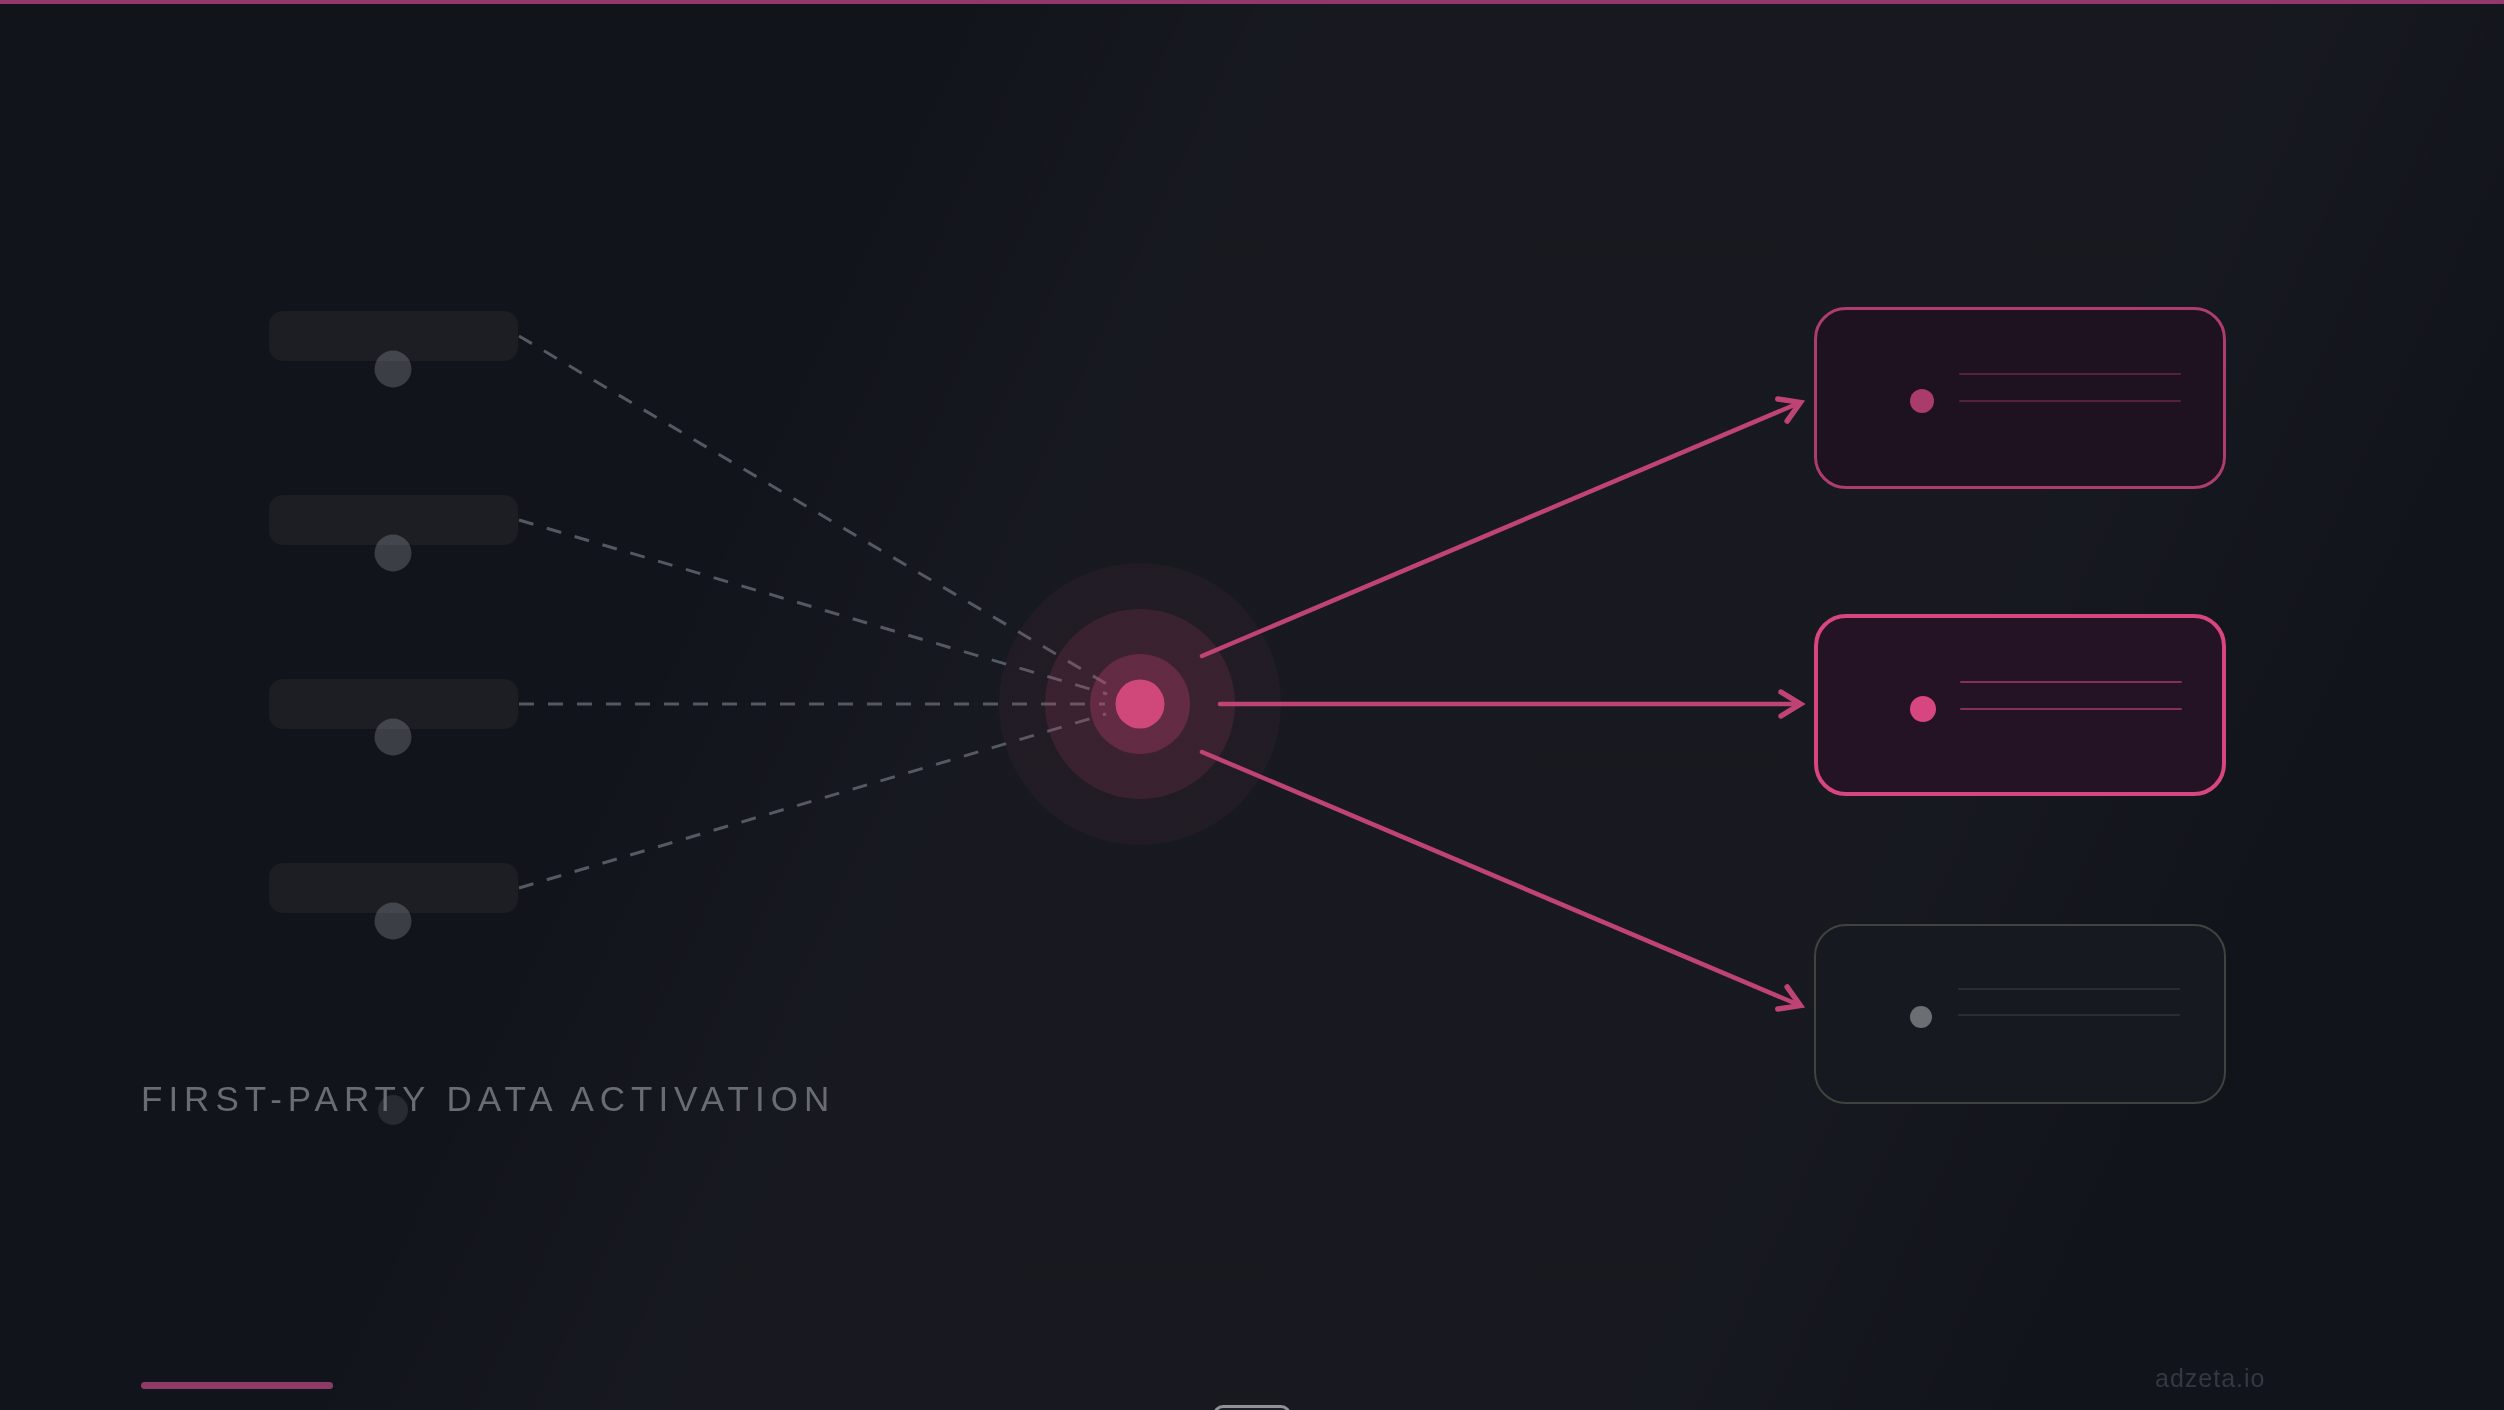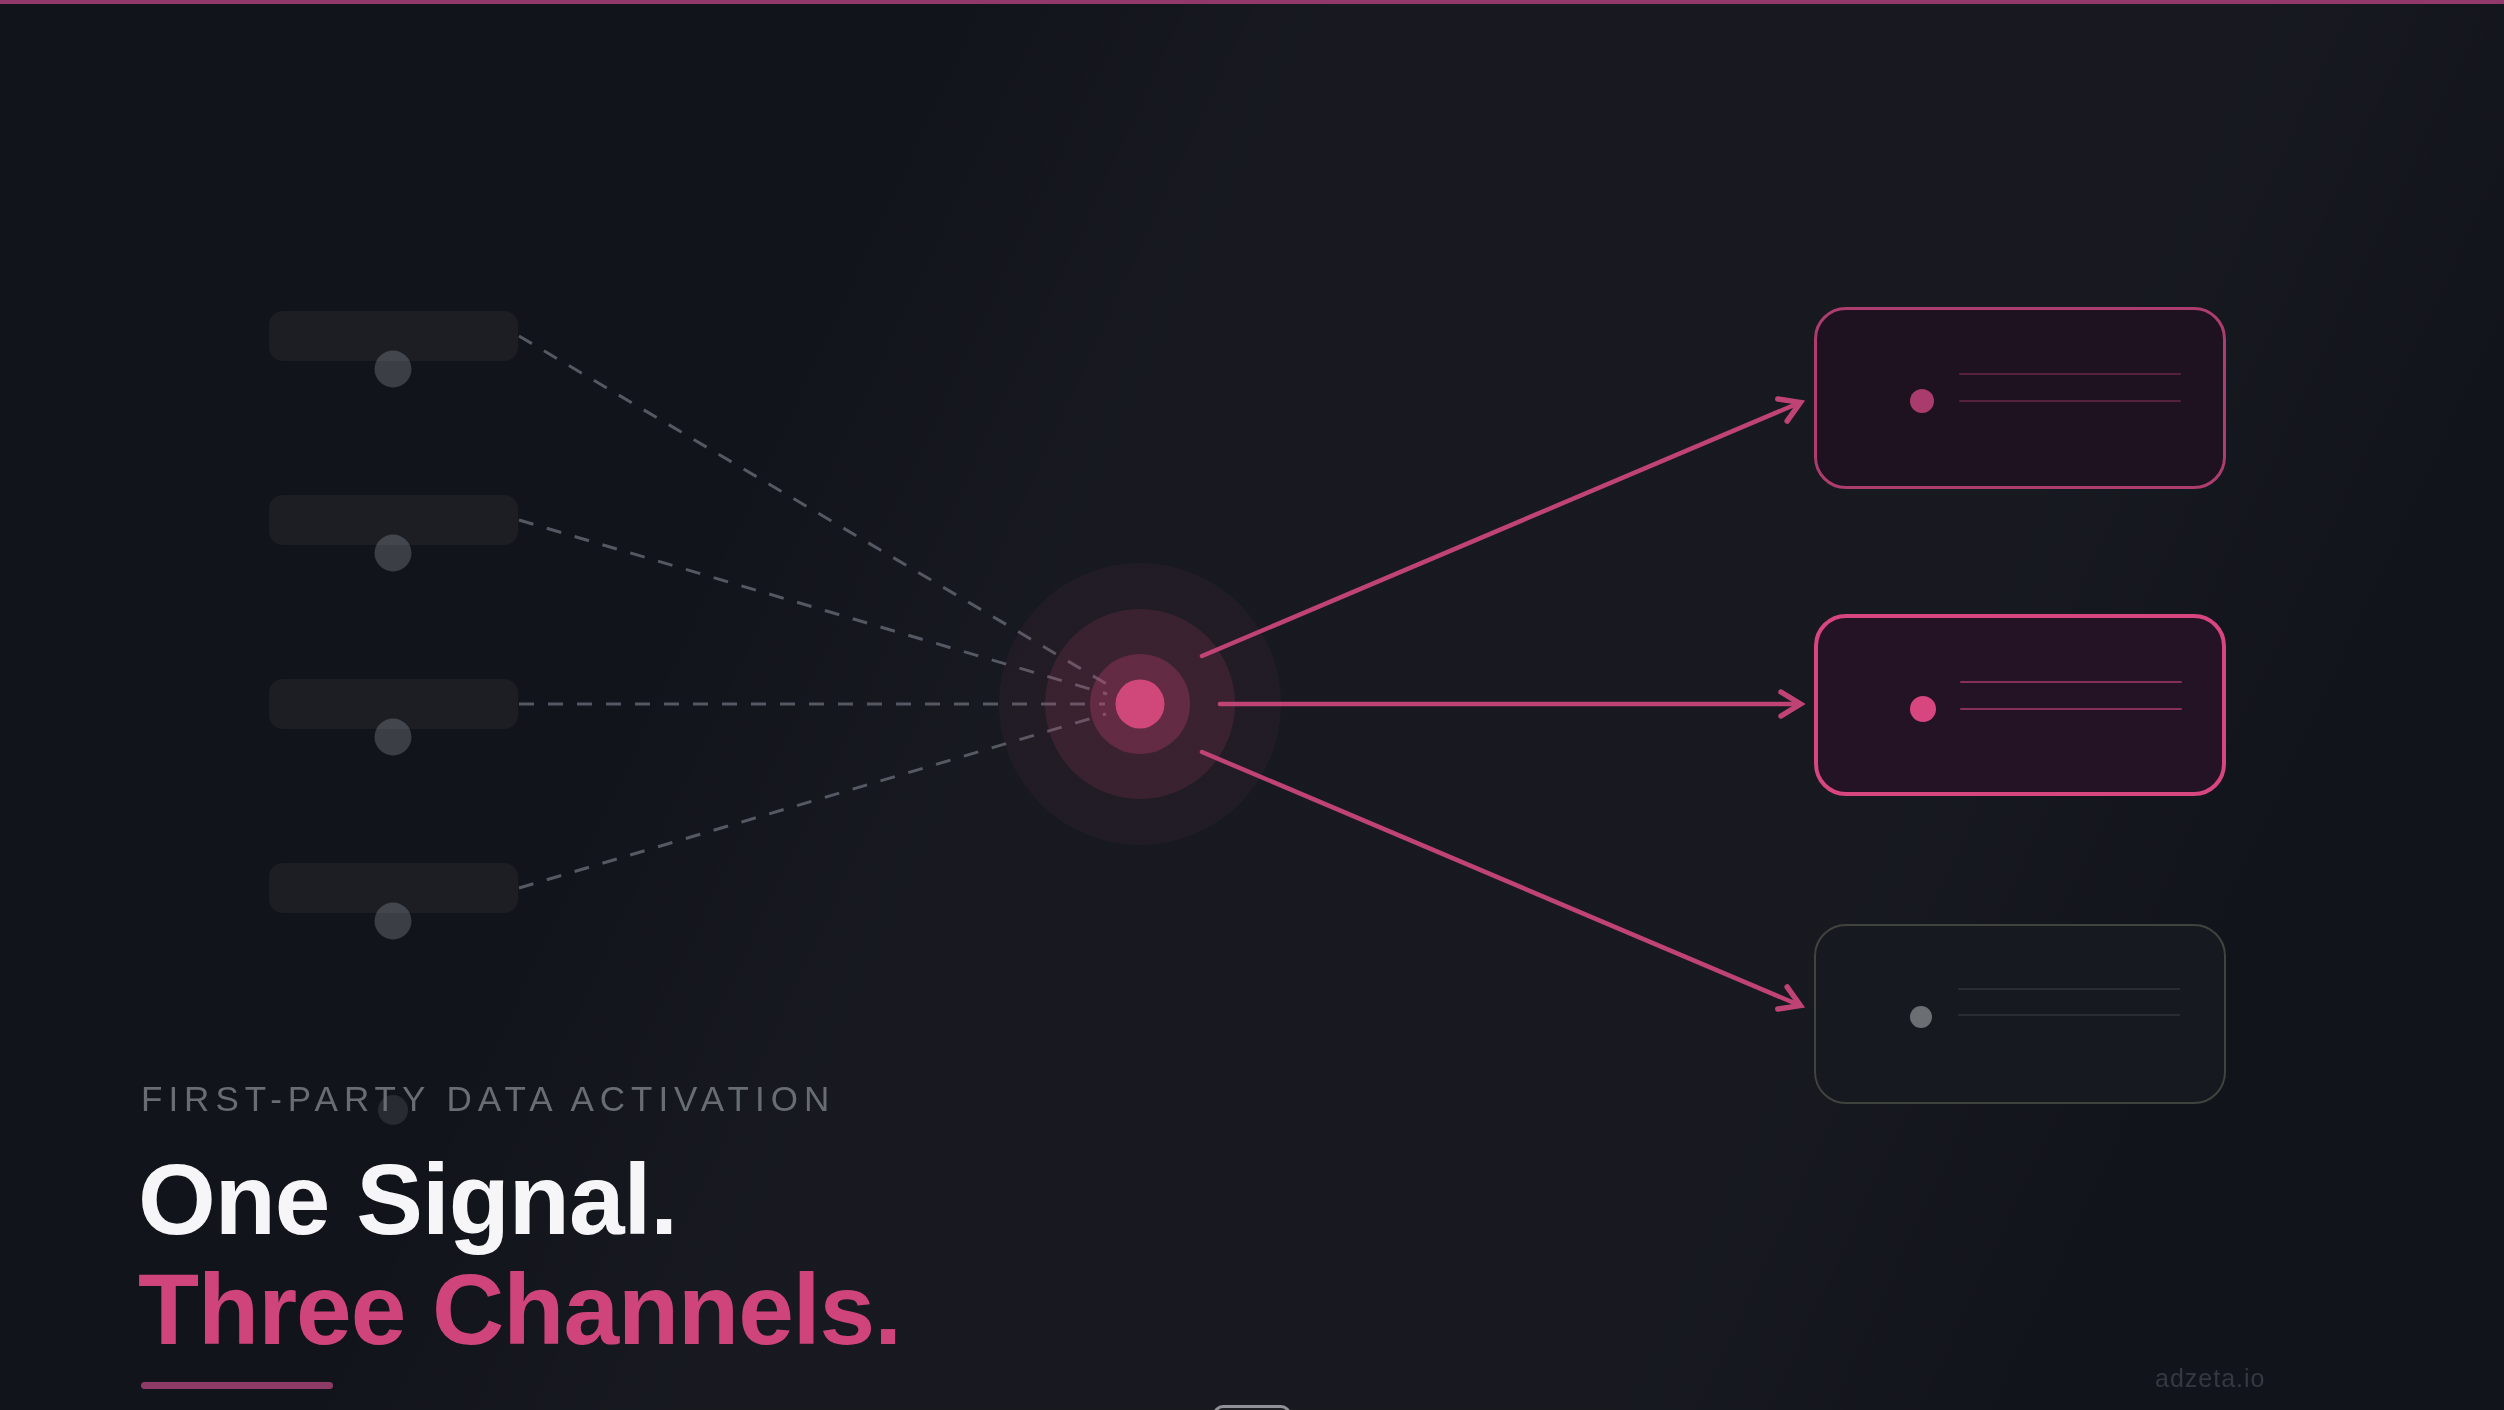--- a/index.html
+++ b/index.html
@@ -128,21 +128,17 @@
     <div class="line l1"></div>
     <div class="line l2"></div>
   </div>
   <div class="card c3">
     <div class="dot"></div>
     <div class="line l1"></div>
     <div class="line l2"></div>
   </div>
 
   <div class="kicker">FIRST-PARTY DATA ACTIVATION</div>
-  <div class="headline">
-    <div class="row1">One Signal.</div>
-    <div class="row2">Three Channels.</div>
-  </div>
   <div class="underline"></div>
 
   <div class="watermark">adzeta.io</div>
   <div class="peek-box"></div>
 </div>
 
 </body></html>

